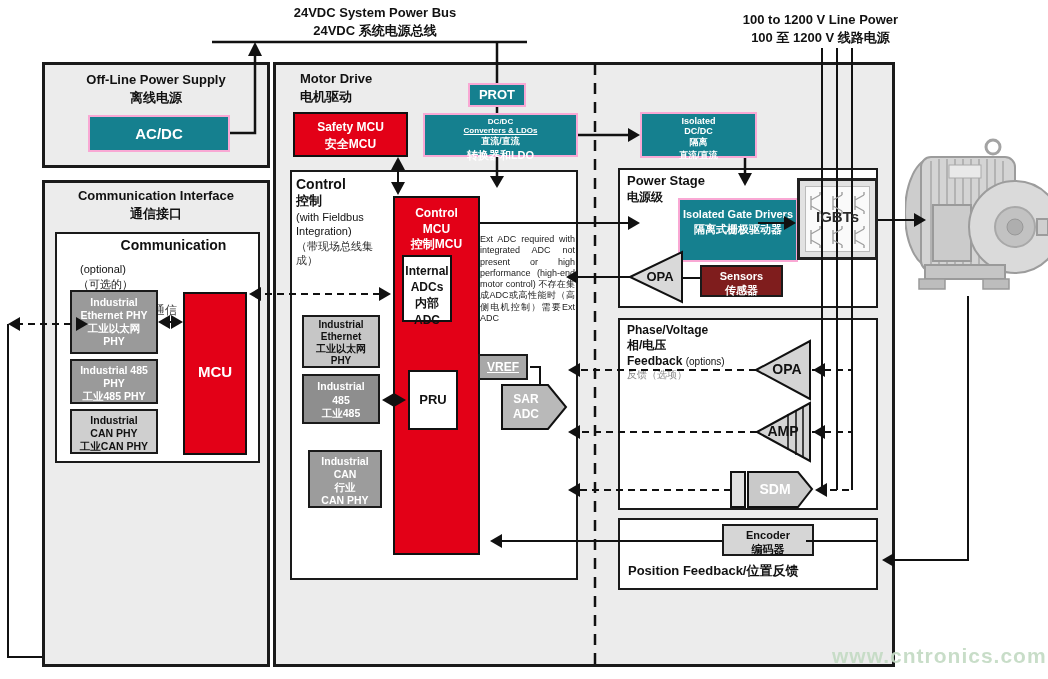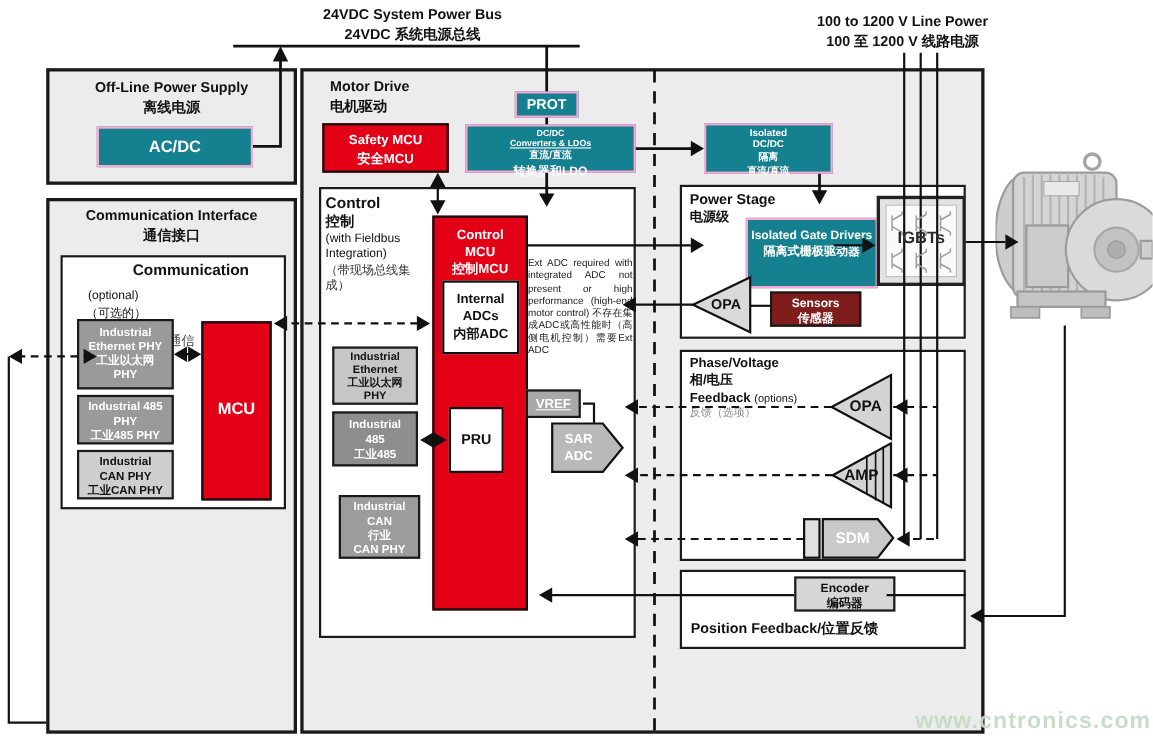--- a/index.html
+++ b/index.html
@@ -93,21 +93,21 @@
     <span class="line b" style="font-size:13px;">控制</span>
     <span class="line" style="font-size:11px;line-height:1.3;">(with Fieldbus Integration)</span>
     <span class="line" style="font-size:11px;line-height:1.3;color:#333;">（带现场总线集成）</span>
   </div>
 
   <div class="abs red tc b" style="left:393px;top:196px;width:87px;height:359px;padding-top:8px;font-size:12px;line-height:1.3;">
     <span class="line">Control</span>
     <span class="line">MCU</span>
     <span class="line">控制MCU</span>
   </div>
-  <div class="abs tc b" style="left:402px;top:255px;width:70px;height:67px;background:#fff;border:2.5px solid #111;font-size:12px;line-height:1.35;padding-top:6px;">
+  <div class="abs tc b" style="left:402px;top:255px;width:50px;height:67px;background:#fff;border:2.5px solid #111;font-size:12px;line-height:1.35;padding-top:6px;">
     <span class="line">Internal</span>
     <span class="line">ADCs</span>
     <span class="line">内部ADC</span>
   </div>
   <div class="abs tc b" style="left:408px;top:370px;width:50px;height:60px;background:#fff;border:2.5px solid #111;font-size:13px;line-height:56px;">PRU</div>
 
   <div class="abs tc b" style="left:302px;top:315px;width:78px;height:53px;background:#c6c6c6;border:2px solid #1a1a1a;color:#111;font-size:10px;line-height:1.2;padding-top:2px;">
     <span class="line">Industrial</span>
     <span class="line">Ethernet</span>
     <span class="line">工业以太网</span>

